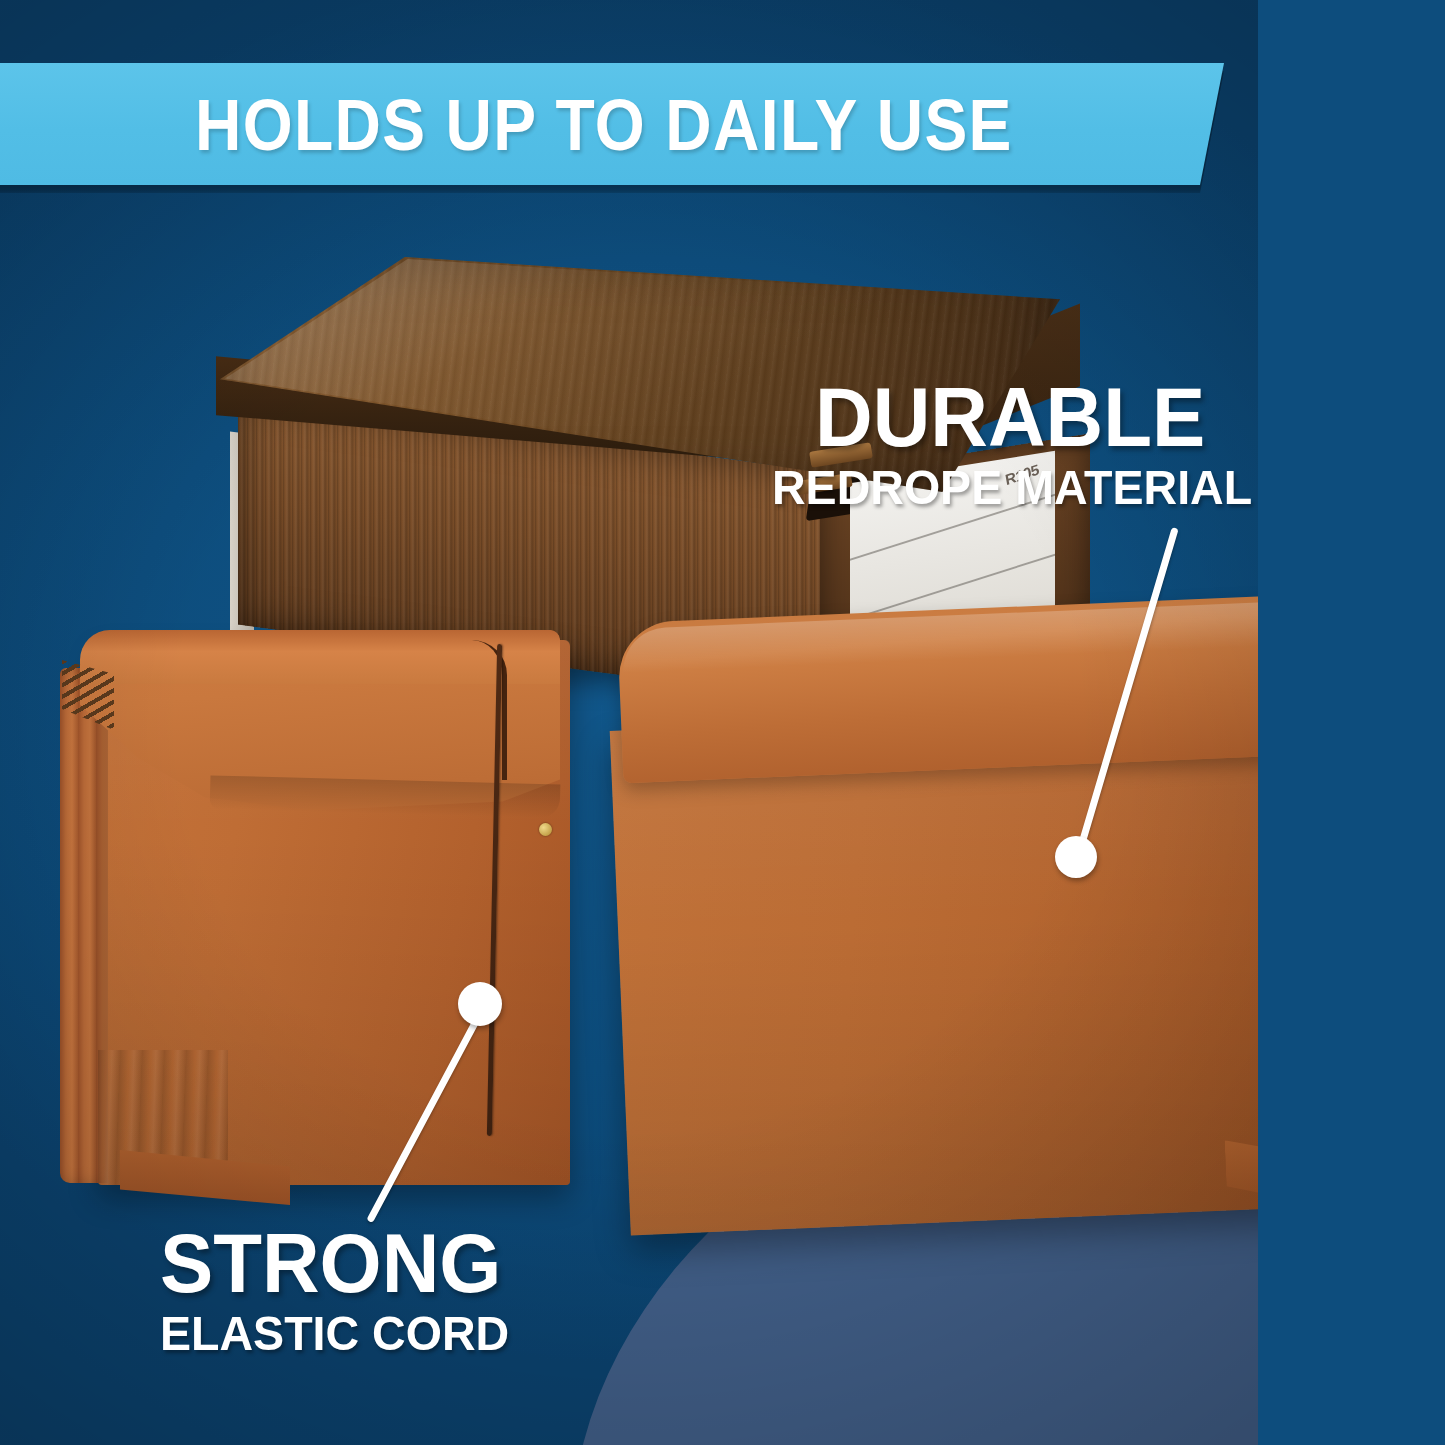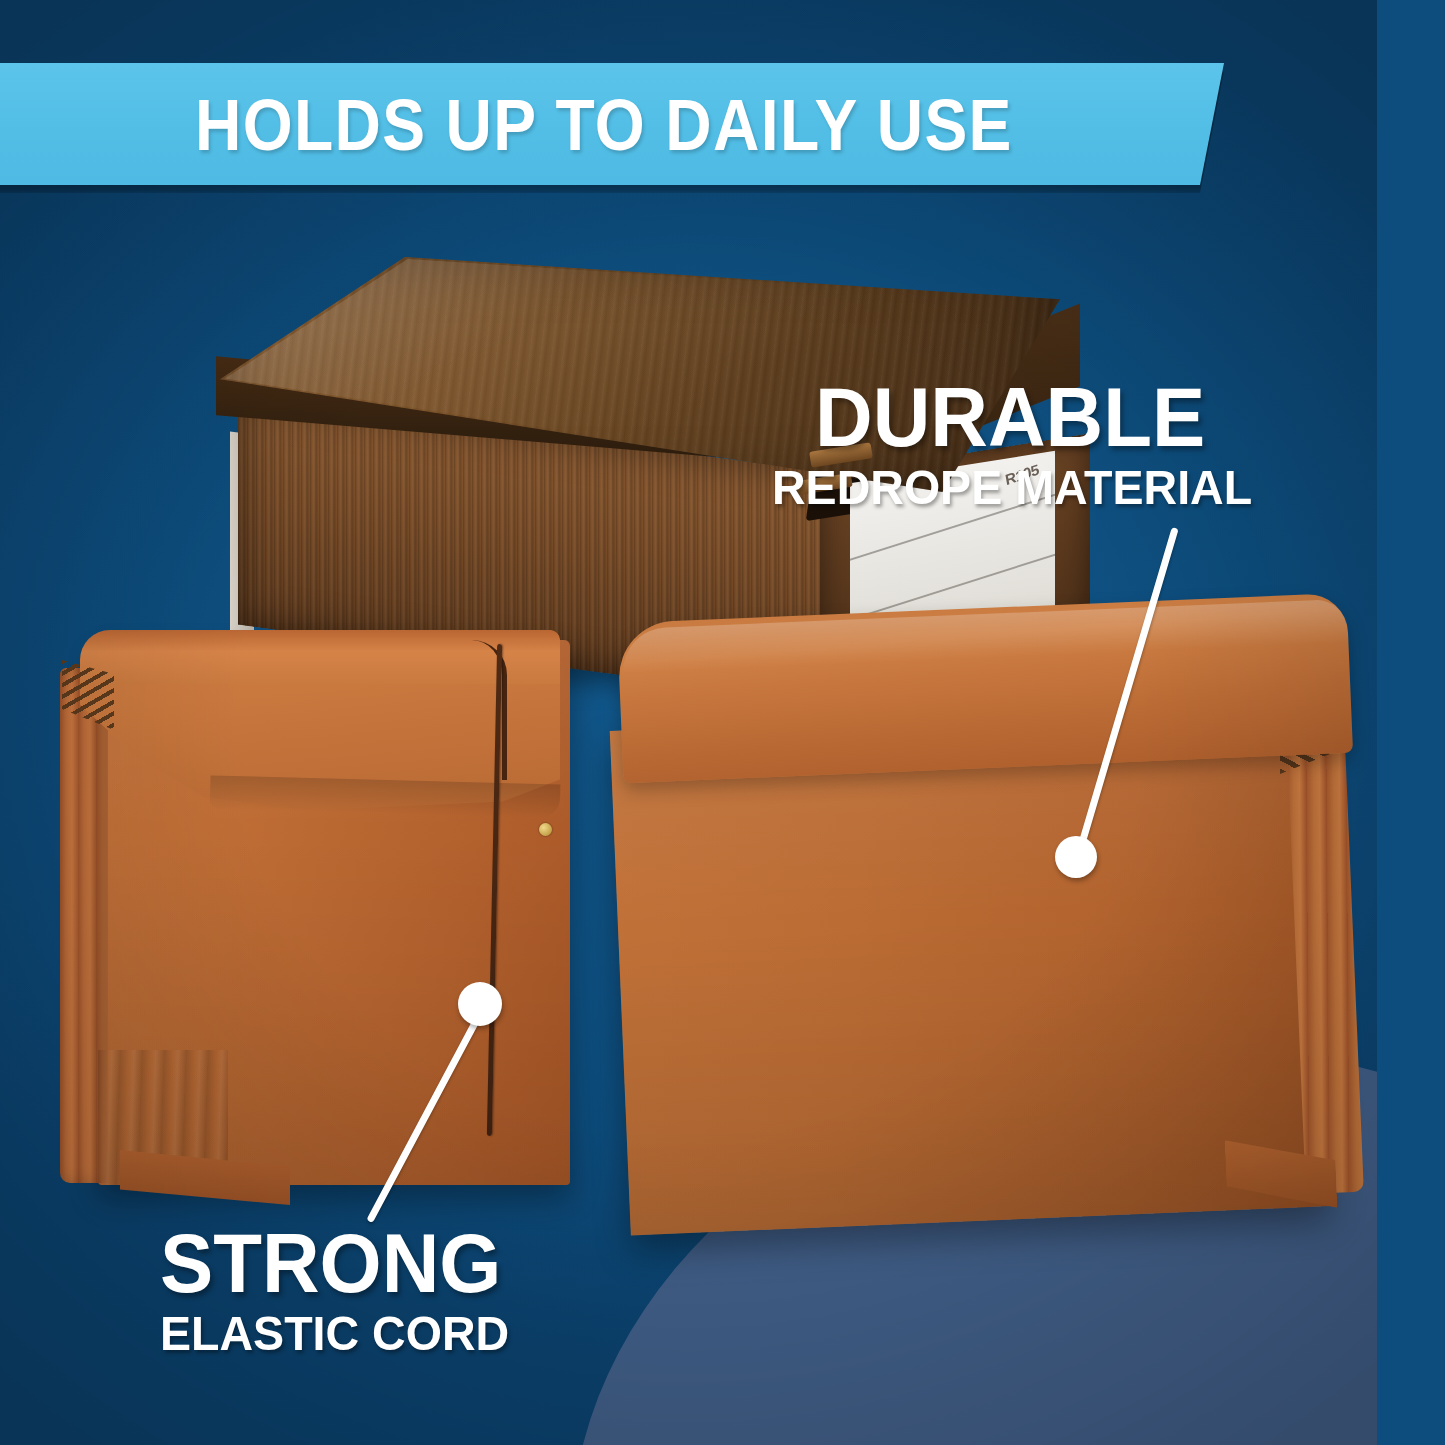--- a/index.html
+++ b/index.html
@@ -2,21 +2,21 @@
 <html><head>
 <meta charset="utf-8">
 <style>
   html, body {
     margin: 0;
     padding: 0;
     background: #0d4d7d;
   }
   #stage {
     position: relative;
-    width: 1377px;
+    width: 1258px;
     height: 1445px;
     overflow: hidden;
     background: #0d4d7d;
     font-family: "Liberation Sans", sans-serif;
   }
 
   
   .bg-base {
     position: absolute;
     inset: 0;

